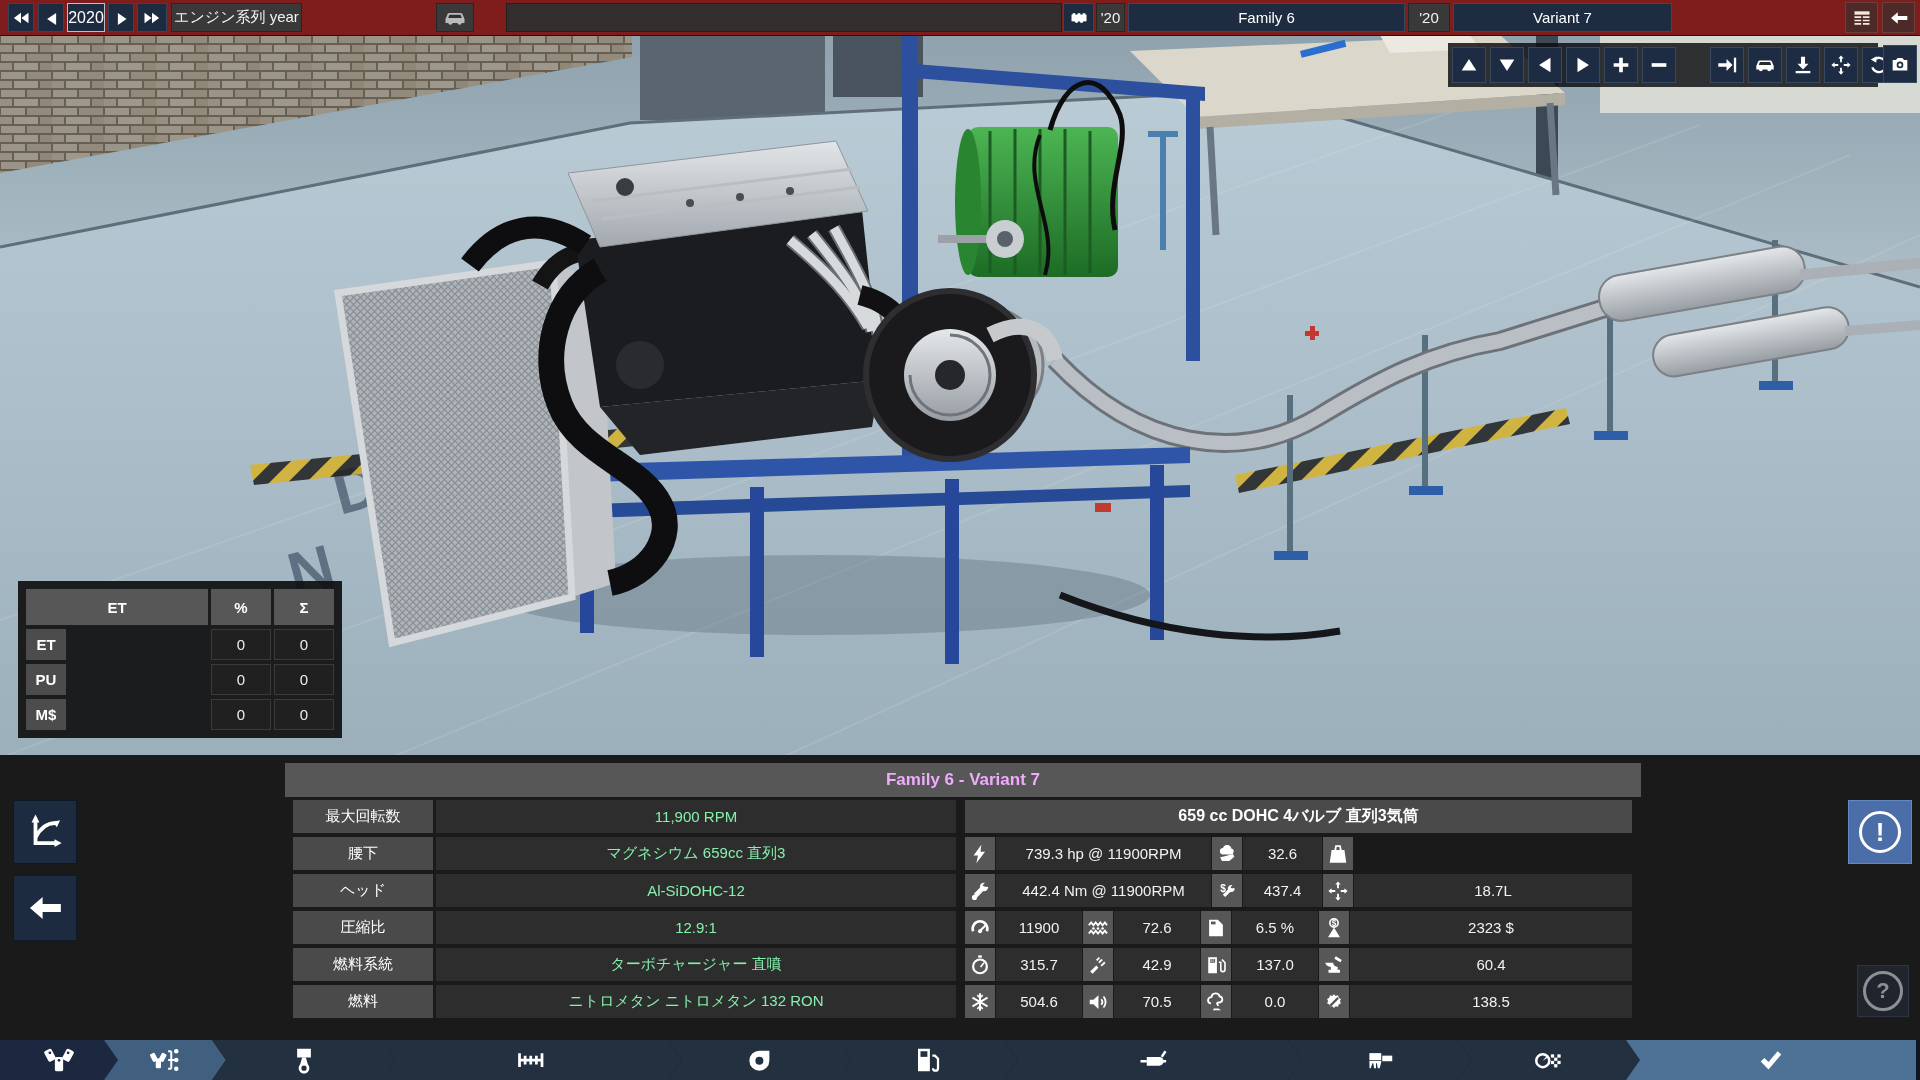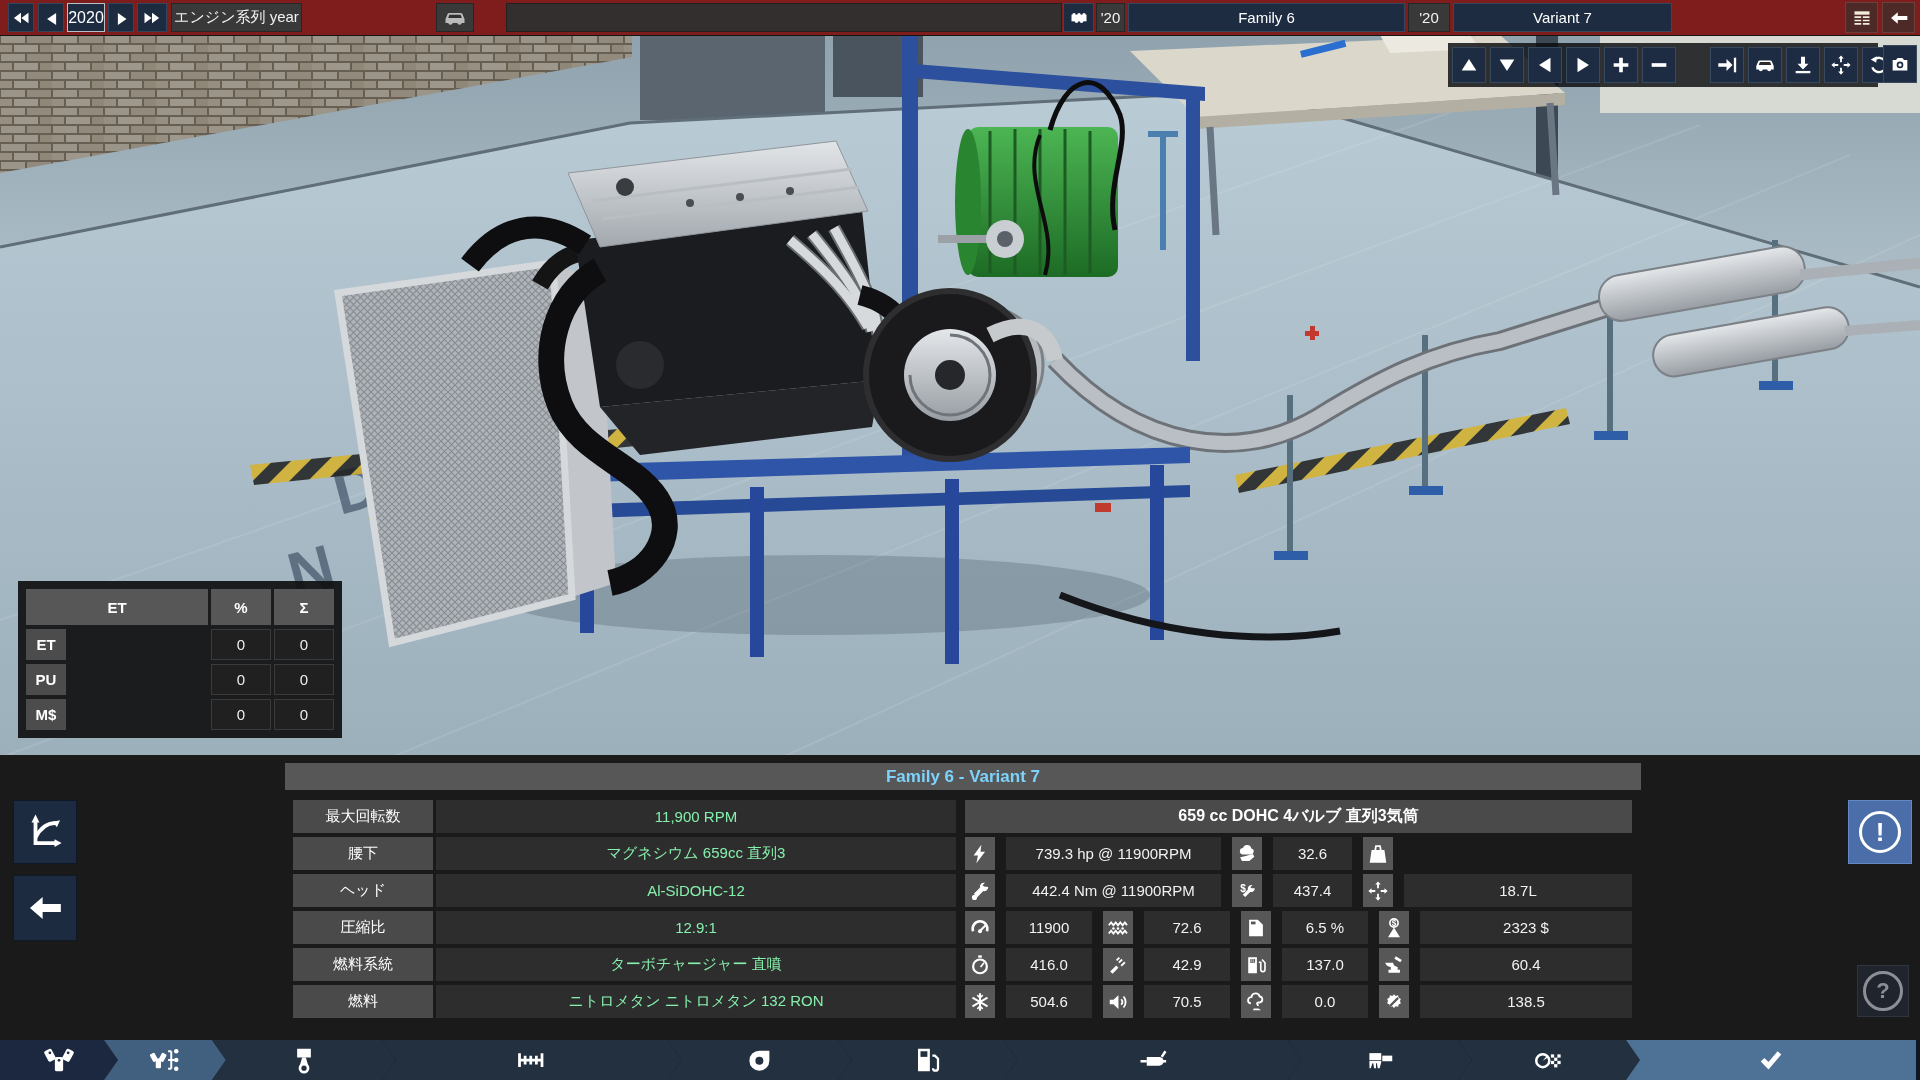--- a/index.html
+++ b/index.html
@@ -36,40 +36,40 @@
   #et-table{position:absolute;left:18px;top:546px;width:308px;background:rgba(16,16,16,.93);padding:8px;z-index:20}
   .et-head{display:grid;grid-template-columns:182px 60px 60px;gap:3px;height:36px;margin-bottom:4px}
   .et-hcell{background:#575757;color:#fff;font-weight:bold;font-size:15px;display:flex;align-items:center;justify-content:center}
   .et-row{display:grid;grid-template-columns:182px 60px 60px;gap:3px;height:31px;margin-bottom:4px}
   .et-row:last-child{margin-bottom:0}
   .et-label{width:40px;background:#4c4c4c;color:#fff;font-weight:bold;font-size:15px;display:flex;align-items:center;justify-content:center}
   .et-cell{background:#202020;border:1px solid #3a3a3a;box-sizing:border-box;color:#eee;font-size:15px;
     display:flex;align-items:center;justify-content:center}
   
   #panel{position:absolute;left:0;top:755px;width:1920px;height:285px;background:#1a1a1a;z-index:25}
-  #panel-title{position:absolute;left:285px;top:8px;width:1356px;height:27px;background:#575757;color:#7dd3fc;
+  #panel-title{position:absolute;left:285px;top:8px;width:1356px;height:34px;background:#575757;color:#f0abfc;
     font-weight:bold;font-size:17px;display:flex;align-items:center;justify-content:center}
   .side-btn{position:absolute;width:64px;height:64px;background:#1c2b40;border:1px solid #0e1826;box-sizing:border-box;
     display:flex;align-items:center;justify-content:center;cursor:pointer}
   .side-btn .ic{width:38px;height:38px}
   #warn-btn{position:absolute;left:1848px;top:45px;width:64px;height:64px;background:#4c6ea8;border:1px solid #628ac2;
     box-sizing:border-box;display:flex;align-items:center;justify-content:center;cursor:pointer}
   .circle-glyph{display:flex;align-items:center;justify-content:center;border-radius:50%;font-weight:bold}
   #warn-glyph{width:36px;height:36px;border:3px solid #fff;color:#fff;font-size:26px}
   #help-btn{position:absolute;left:1857px;top:210px;width:52px;height:52px;background:#20242c;border:1px solid #2e3440;
     box-sizing:border-box;display:flex;align-items:center;justify-content:center;cursor:pointer}
   #help-glyph{width:34px;height:34px;border:3px solid #8c9096;color:#8c9096;font-size:22px}
   #specs{position:absolute;left:293px;top:45px;width:663px}
   .spec-row{display:grid;grid-template-columns:140px 1fr;gap:3px;height:33px;margin-bottom:4px}
   .spec-label{background:#4a4a4a;color:#fff;font-size:15px;display:flex;align-items:center;justify-content:center}
   .spec-value{background:#2d2d2d;color:#86efac;font-size:15px;display:flex;align-items:center;justify-content:center}
   #stats{position:absolute;left:965px;top:45px;width:667px}
   #stats-header{height:33px;background:#4a4a4a;color:#fff;font-weight:bold;font-size:16px;margin-bottom:4px;
     display:flex;align-items:center;justify-content:center}
-  .stat-row{display:grid;gap:11px;height:33px;margin-bottom:4px}
+  .stat-row{display:grid;gap:1px;height:33px;margin-bottom:4px}
   .grid-a{grid-template-columns:30px 215px 30px 79px 30px 1fr}
   .grid-b{grid-template-columns:30px 86px 30px 86px 30px 86px 30px 1fr}
   .stat-icon{background:#575757;display:flex;align-items:center;justify-content:center}
   .stat-icon .ic{width:22px;height:22px}
   .stat-value{background:#2d2d2d;color:#f2f2f2;font-size:15px;display:flex;align-items:center;justify-content:center}
   
   #tabbar{position:absolute;left:0;top:1040px;width:1920px;height:40px;background:#0f1722;display:flex;z-index:30}
   .tab{height:40px;background:#223040;display:flex;align-items:center;justify-content:center;cursor:pointer;
     clip-path:polygon(0 0,calc(100% - 14px) 0,100% 50%,calc(100% - 14px) 100%,0 100%,14px 50%);
     filter:drop-shadow(0 0 1px rgba(130,160,195,.8))}
@@ -561,21 +561,21 @@
           <div class="stat-value">2323 $</div>
         </div>
         <div class="stat-row grid-b">
           <div class="stat-icon">
             <svg class="ic" viewBox="0 0 24 24">
               <circle cx="12" cy="13.5" r="7.5" style="fill:none" stroke="#fff" stroke-width="2.4"></circle>
               <path fill="#fff" d="M11.9 13.5l3.8-4.6 1.3 1.2-3.6 4.6z"></path>
               <rect fill="#fff" x="10" y="1.5" width="4" height="2.5"></rect>
             </svg>
           </div>
-          <div class="stat-value">416.0</div>
+          <div class="stat-value">315.7</div>
           <div class="stat-icon">
             <svg class="ic" viewBox="0 0 24 24">
               <path fill="#fff" d="M3.5 19l6.5-6.5 2.5 2.5L6 21.5z"></path>
               <path style="fill:none" stroke="#fff" stroke-width="2" d="M13 9.5l3.5-3.5M15.5 13l4-4M10.5 7l3-3"></path>
             </svg>
           </div>
           <div class="stat-value">42.9</div>
           <div class="stat-icon">
             <svg class="ic" viewBox="0 0 24 24">
               <path fill="#fff" d="M3.5 3.5h9.5V21H3.5z"></path>

